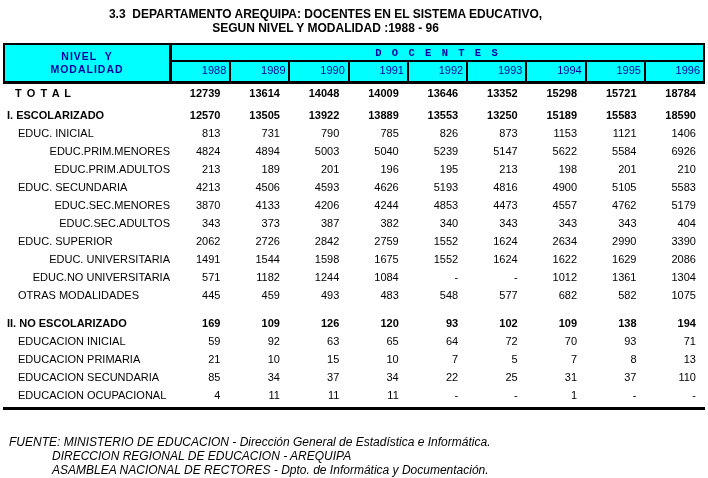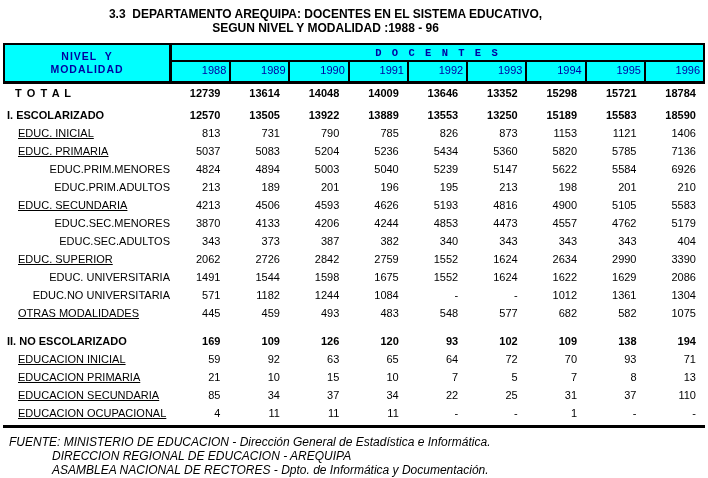--- a/index.html
+++ b/index.html
@@ -29,21 +29,21 @@
 
   .tbody { }
   .trow { display:flex; height:18px; align-items:center; font-size:11px; }
   .gap-sm { margin-top:4px; }
   .gap-lg { margin-top:10px; }
   .label { width:167px; flex:none; white-space:pre; }
   .num { width:59.44px; flex:none; text-align:right; padding-right:9px; }
   .lvl-total .label { padding-left:12px; font-weight:bold; letter-spacing:1px; }
   .lvl-total .num, .lvl-section .num { font-weight:bold; }
   .lvl-section .label { padding-left:4px; font-weight:bold; }
-  .lvl-sub .label { padding-left:15px;text-decoration:underline; }
+  .lvl-sub .label { padding-left:15px; }
   .lvl-subsub .label { padding-left:21px;text-align:right; }
 
   .bottom-rule { border-top:3px solid #000; margin-top:3px; }
 
   .source { position:absolute; left:4px; top:435px; width:708px;
             font-style:italic; font-size:12px; line-height:14px; }
   .source .s-first { padding-left:5px; }
   .source .s-cont { padding-left:48px; }
 </style>
 </head>
@@ -109,32 +109,20 @@
           <div class="num">813</div>
           <div class="num">731</div>
           <div class="num">790</div>
           <div class="num">785</div>
           <div class="num">826</div>
           <div class="num">873</div>
           <div class="num">1153</div>
           <div class="num">1121</div>
           <div class="num">1406</div>
         </div>
-        <div class="trow lvl-sub">
-          <div class="label">EDUC. PRIMARIA</div>
-          <div class="num">5037</div>
-          <div class="num">5083</div>
-          <div class="num">5204</div>
-          <div class="num">5236</div>
-          <div class="num">5434</div>
-          <div class="num">5360</div>
-          <div class="num">5820</div>
-          <div class="num">5785</div>
-          <div class="num">7136</div>
-        </div>
         <div class="trow lvl-subsub">
           <div class="label">EDUC.PRIM.MENORES</div>
           <div class="num">4824</div>
           <div class="num">4894</div>
           <div class="num">5003</div>
           <div class="num">5040</div>
           <div class="num">5239</div>
           <div class="num">5147</div>
           <div class="num">5622</div>
           <div class="num">5584</div>

